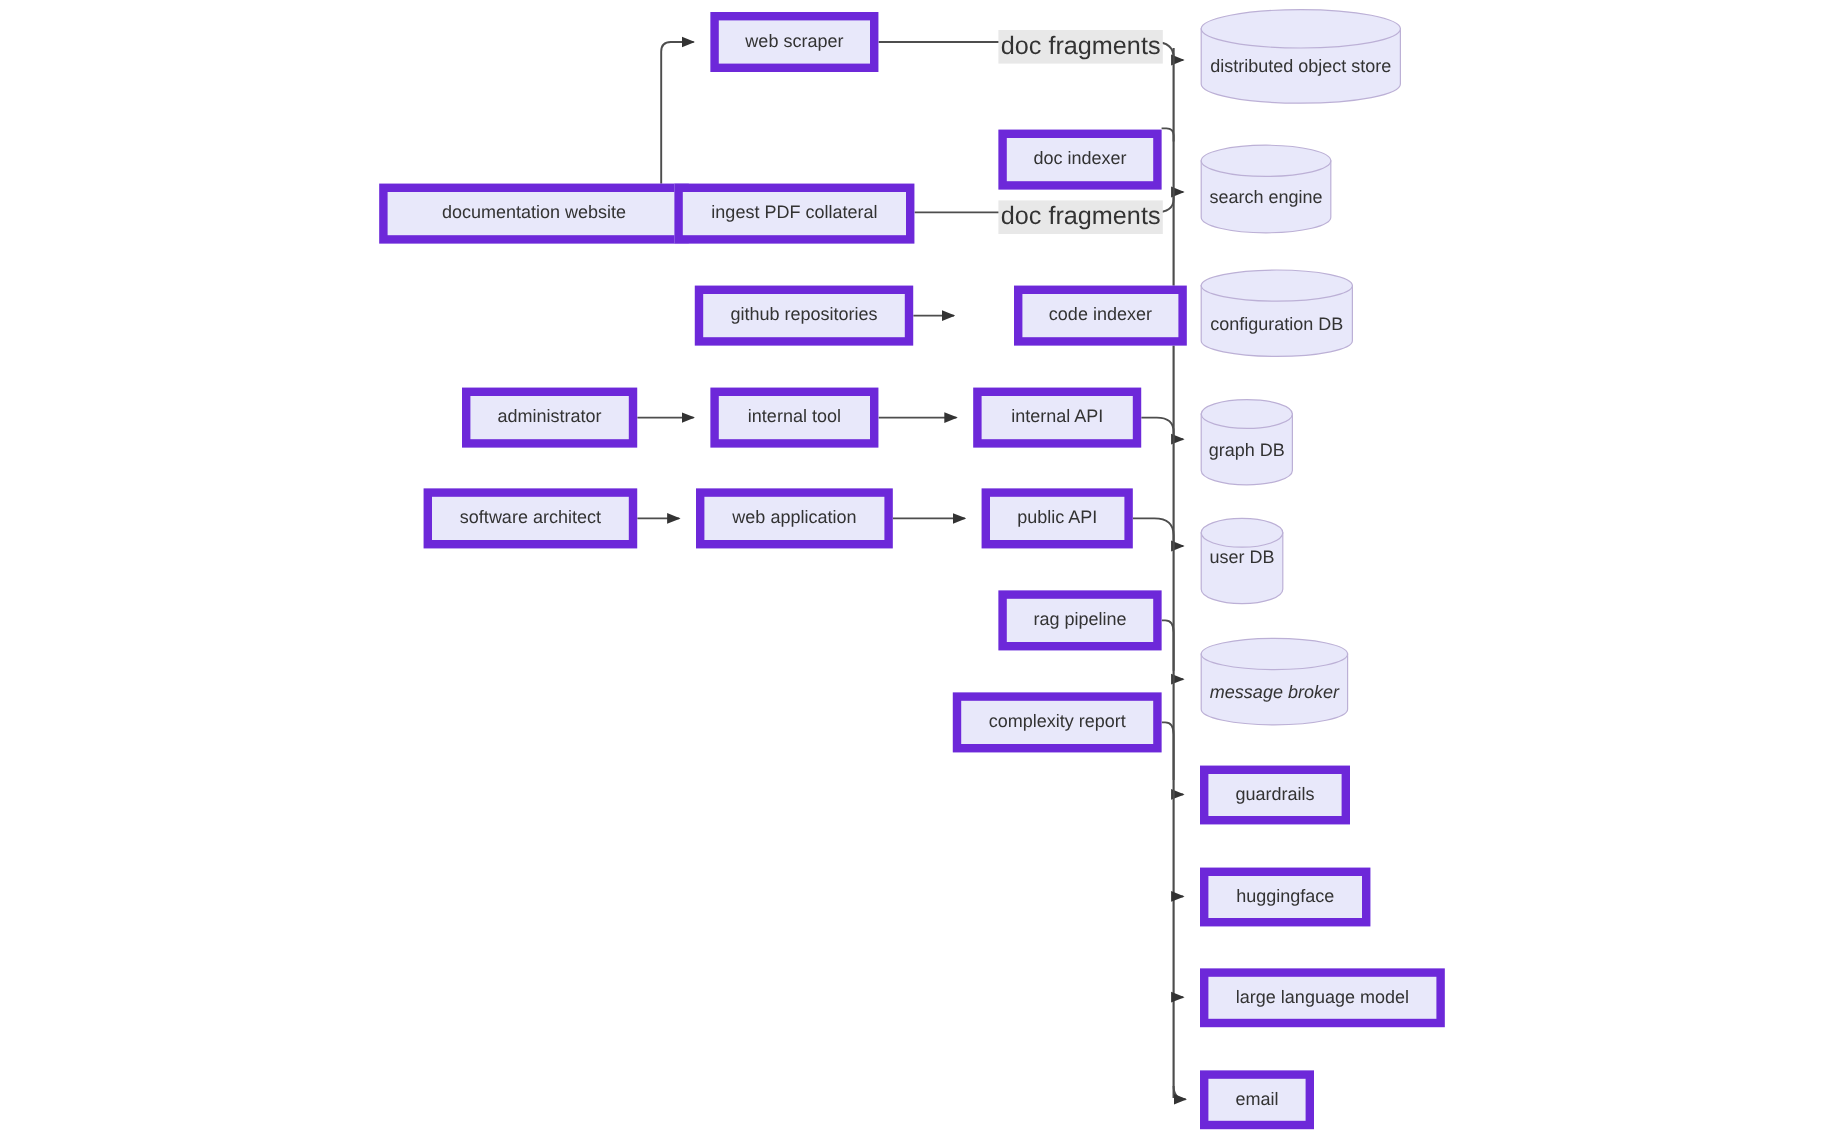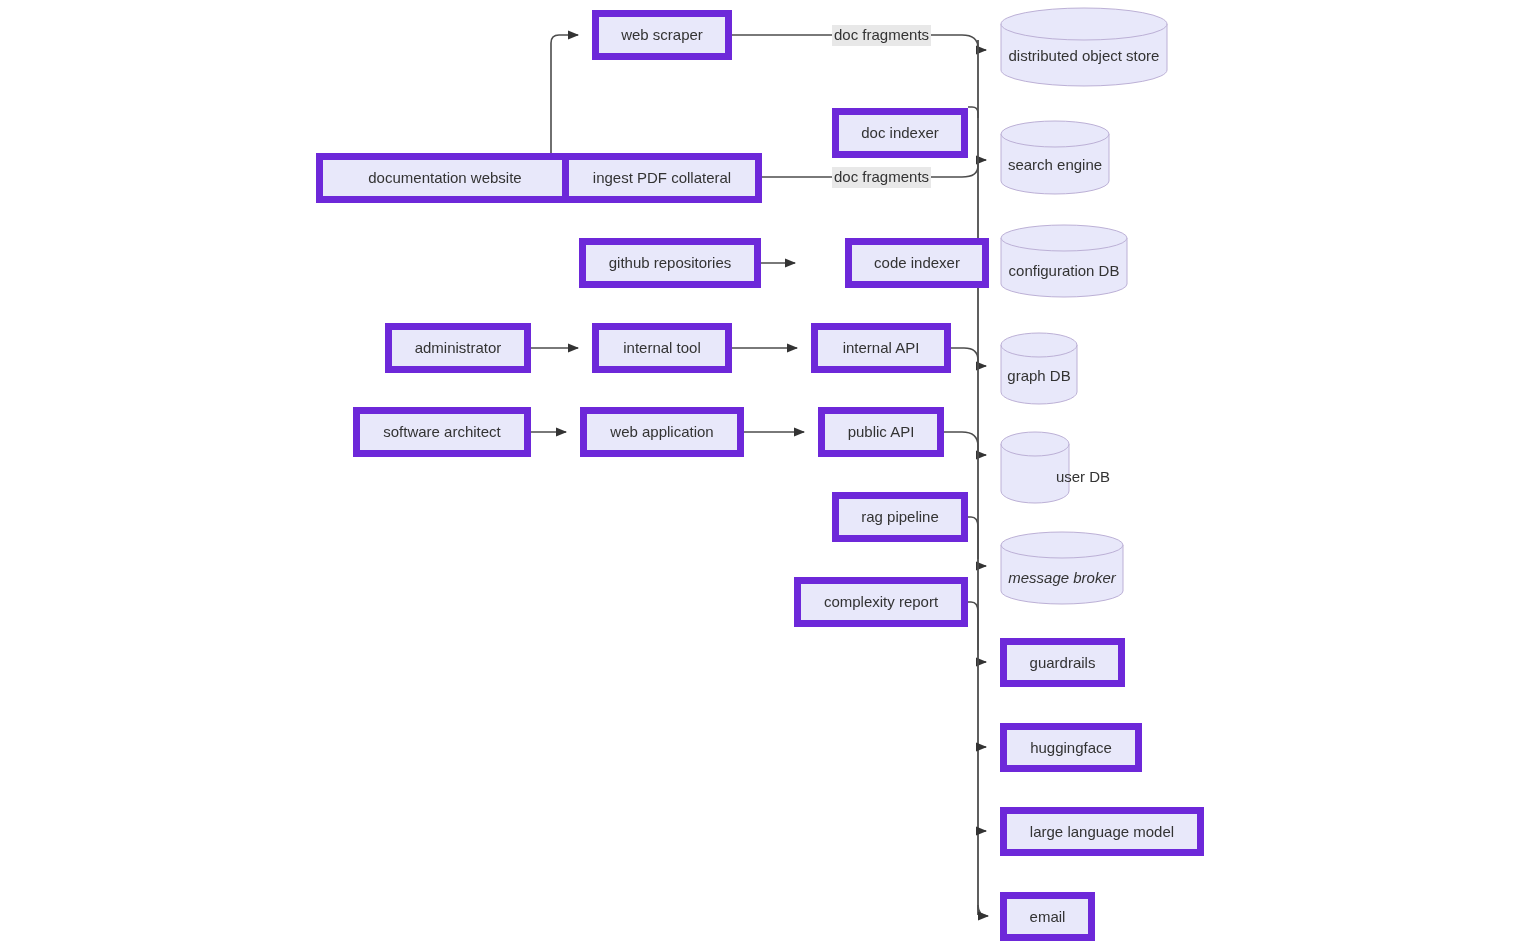--- a/index.html
+++ b/index.html
@@ -52,21 +52,21 @@
     width: 100%;
     text-align: center;
     font-size: 15px;
     color: #333333;
     pointer-events: none;
   }
   .edge-label {
     position: absolute;
     background: #e8e8e8;
     color: #333333;
-    font-size: 15px;
+    font-size: 21px;
     padding: 1px 2px;
     white-space: nowrap;
     z-index: 4;
     line-height: 1.25;
   }
 </style>
 </head>
 <body>
 
 <div id="canvas">
@@ -228,21 +228,21 @@
       <ellipse cx="39" cy="12" rx="38" ry="12" fill="#e8e8fa" stroke="#bcb0d6" stroke-width="1"></ellipse>
     </svg>
     <div class="cyl-label" style="top:34px;">graph DB</div>
   </div>
 
   <div class="cyl" style="left:1000px;top:432px;width:70px;height:72px;">
     <svg width="70" height="72" viewBox="0 0 70 72" xmlns="http://www.w3.org/2000/svg">
       <path d="M 1 12 L 1 59 A 34 12 0 0 0 69 59 L 69 12 Z" fill="#e8e8fa" stroke="#bcb0d6" stroke-width="1"></path>
       <ellipse cx="35" cy="12" rx="34" ry="12" fill="#e8e8fa" stroke="#bcb0d6" stroke-width="1"></ellipse>
     </svg>
-    <div class="cyl-label" style="top:36px;padding-left:48px;">user DB</div>
+    <div class="cyl-label" style="top:24px;">user DB</div>
   </div>
 
   <div class="cyl" style="left:1000px;top:531px;width:124px;height:74px;">
     <svg width="124" height="74" viewBox="0 0 124 74" xmlns="http://www.w3.org/2000/svg">
       <path d="M 1 14 L 1 60 A 61 13 0 0 0 123 60 L 123 14 Z" fill="#e8e8fa" stroke="#bcb0d6" stroke-width="1"></path>
       <ellipse cx="62" cy="14" rx="61" ry="13" fill="#e8e8fa" stroke="#bcb0d6" stroke-width="1"></ellipse>
     </svg>
     <div class="cyl-label" style="top:38px;font-style:italic;">message broker</div>
   </div>
 

